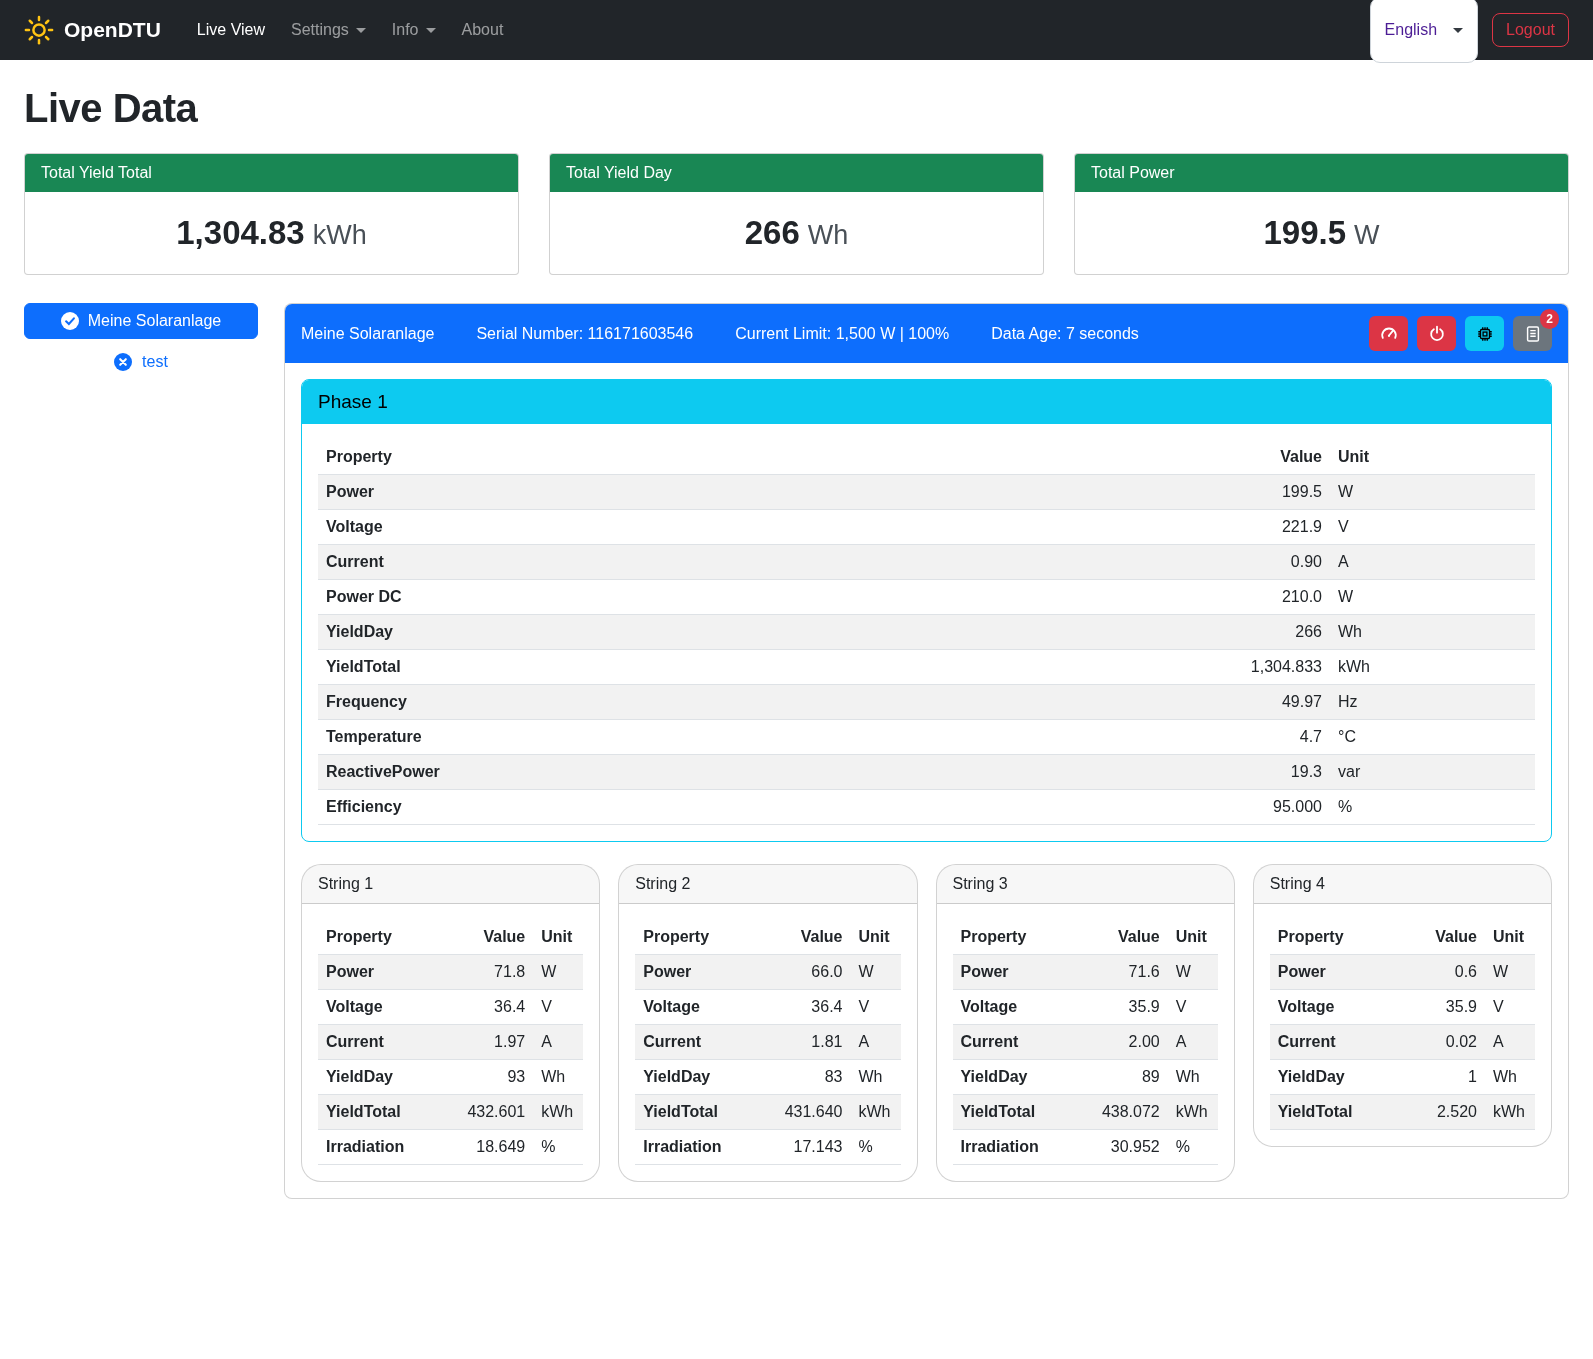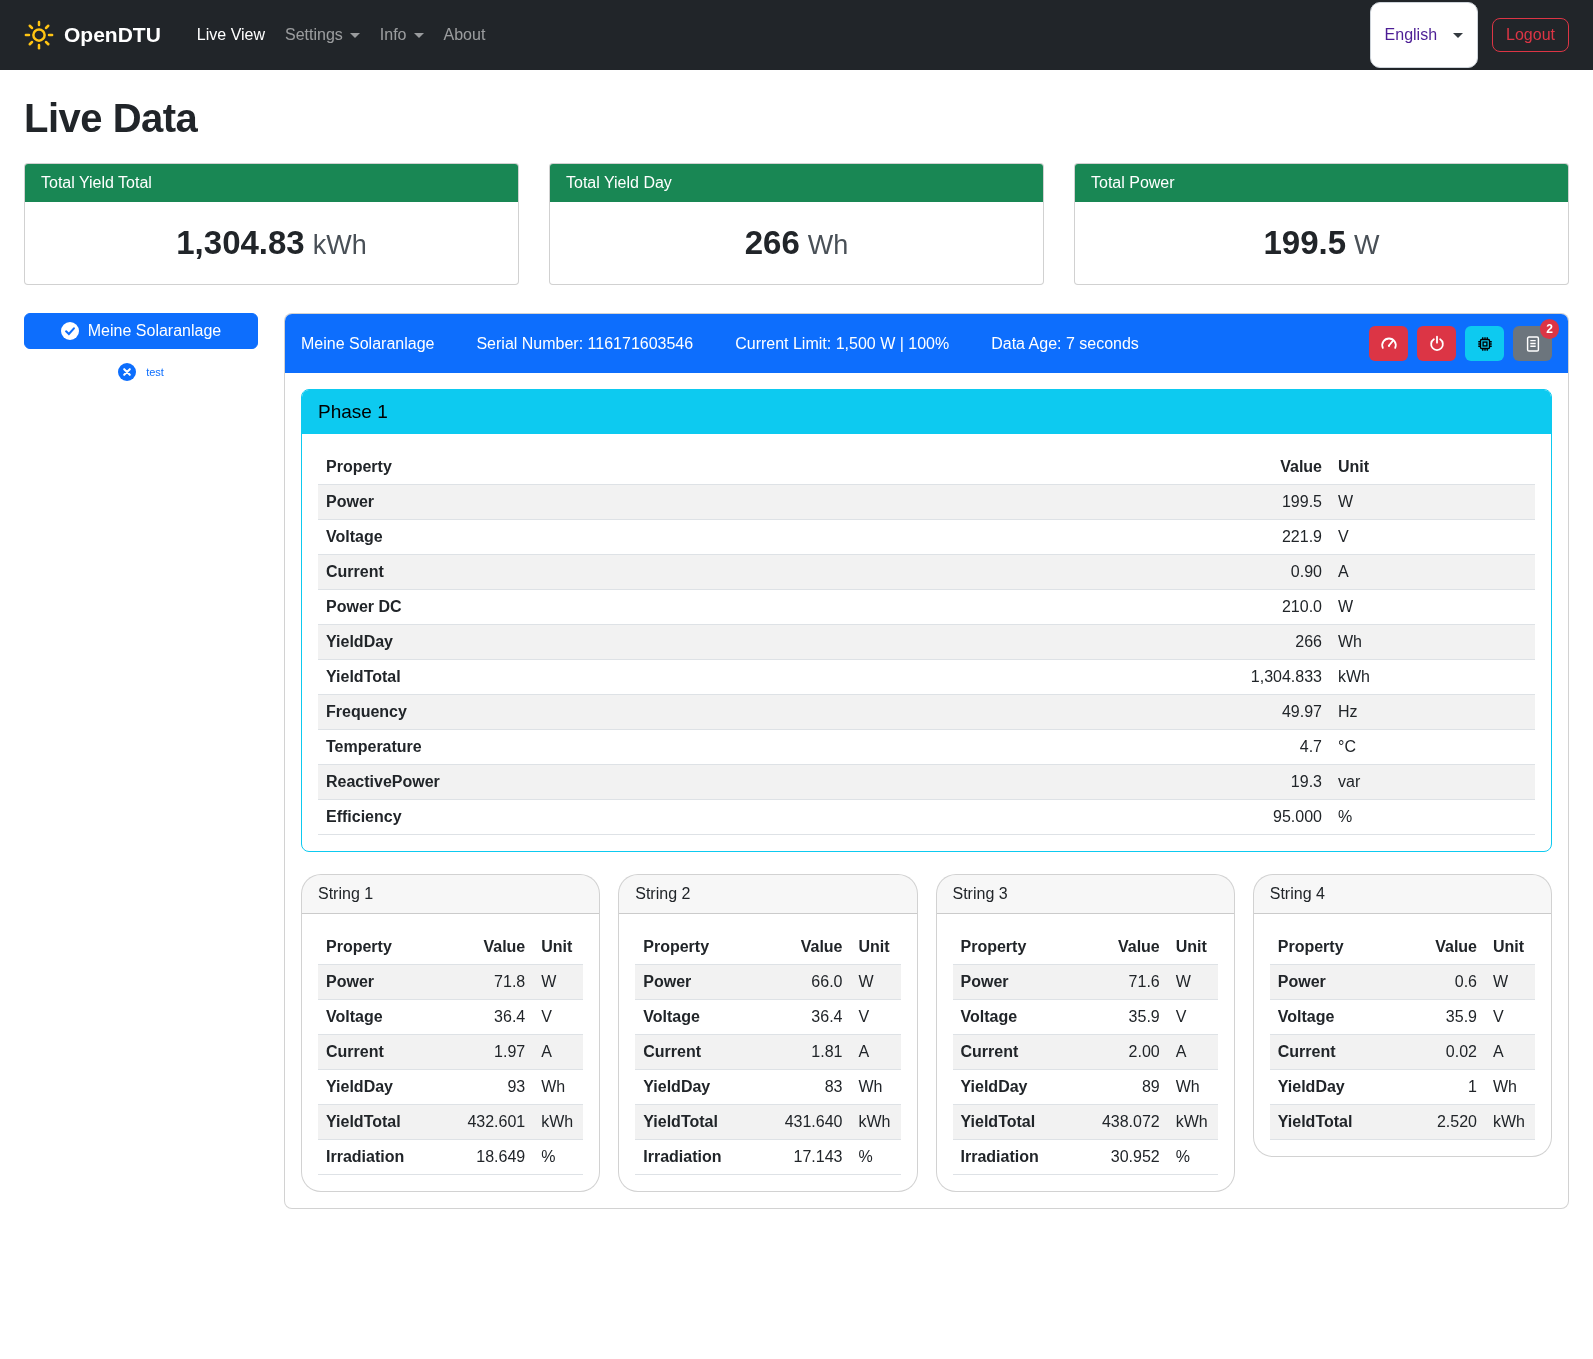--- a/index.html
+++ b/index.html
@@ -7,32 +7,32 @@
     margin: 0;
     background: #fff;
     color: #212529;
     font-family: "Liberation Sans", sans-serif;
     font-size: 16px;
   }
   a, button { font-family: inherit; }
 
   
   .navbar {
-    height: 70px;
+    height: 60px;
     background: #212529;
     display: flex;
     align-items: center;
     padding: 0 24px;
     gap: 8px;
   }
   .brand {
     display: flex; align-items: center; gap: 10px;
     color: #fff; font-size: 21px; font-weight: 700; cursor: pointer;
   }
-  .nav-links { display: flex; align-items: center; margin-left: 18px; }
+  .nav-links { display: flex; align-items: center; margin-left: 18px; gap: 6px; }
   .nav-link {
     color: rgba(255,255,255,.55);
     padding: 8px 10px; cursor: pointer; text-decoration: none;
   }
   .nav-link.active { color: #fff; }
   .has-caret::after {
     content: ""; display: inline-block; margin-left: 7px; vertical-align: 2px;
     border-top: 5px solid currentColor;
     border-left: 5px solid transparent; border-right: 5px solid transparent;
   }
@@ -67,21 +67,21 @@
   
   .content { display: flex; align-items: flex-start; gap: 26px; }
   .sidebar { flex: 0 0 234px; display: flex; flex-direction: column; gap: 14px; }
   .inv-btn {
     width: 100%; background: #0d6efd; border: 1px solid #0d6efd; color: #fff;
     border-radius: 6px; padding: 8px 12px; font-size: 16px; cursor: pointer;
     display: flex; align-items: center; justify-content: center; gap: 9px;
   }
   .inv-link {
     color: #0d6efd; display: flex; align-items: center; justify-content: center;
-    gap: 10px; cursor: pointer; text-decoration: none; font-size: 11px;
+    gap: 10px; cursor: pointer; text-decoration: none; font-size: 16px;
   }
 
   
   .inverter-card { flex: 1; border: 1px solid rgba(0,0,0,.175); border-radius: 8px; overflow: hidden; background: #fff; }
   .inverter-header {
     background: #0d6efd; color: #fff; padding: 12px 16px;
     display: flex; align-items: center; gap: 42px; font-size: 16px;
   }
   .hdr-buttons { margin-left: auto; display: flex; gap: 9px; }
   .icon-btn {

